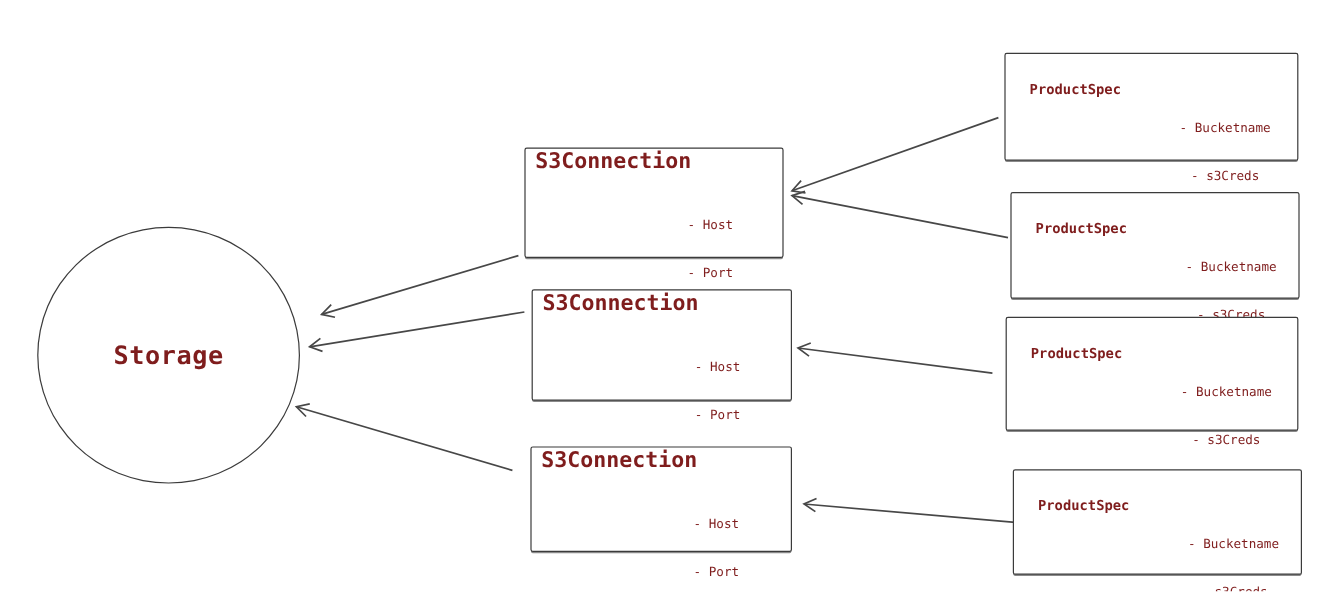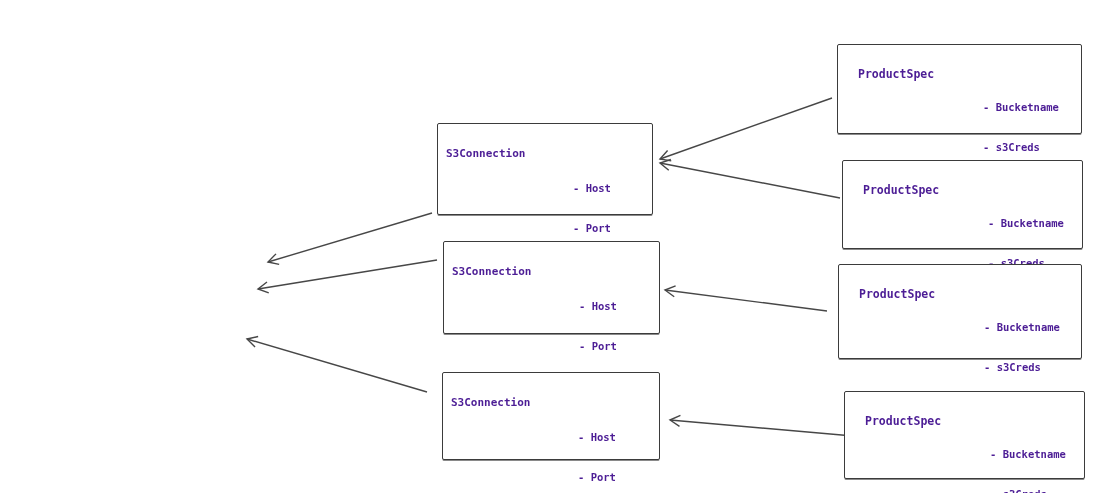--- a/index.html
+++ b/index.html
@@ -22,21 +22,22 @@
     pointer-events: none;
   }
   .edge-line {
     stroke: #474747;
     stroke-width: 1.4;
     fill: none;
   }
   .node {
     position: absolute;
     box-sizing: border-box;
-    color: #4c1d95;
+    color: #7f1d1d;
+    text-align: center;
   }
   .circle {
     border: 1.6px solid #3b3b3b;
     border-radius: 50%;
     display: flex;
     align-items: center;
     justify-content: center;
   }
   .circle-label {
     font-size: 21px;
@@ -49,31 +50,31 @@
     background: #ffffff;
     box-shadow: 0 1.5px 0 -0.5px #8a8a8a;
   }
   .box-title {
     position: absolute;
     font-weight: bold;
     white-space: nowrap;
   }
   .s3box .box-title {
     left: 8px;
-    top: 23px;
-    font-size: 11px;
+    top: 0;
+    font-size: 18px;
   }
   .psbox .box-title {
     left: 20px;
     top: 22px;
     font-size: 11.5px;
   }
   .box-attrs {
     position: absolute;
-    font-weight: bold;
+    font-weight: normal;
     font-size: 10.5px;
     line-height: 1.25;
     white-space: pre;
   }
   .s3box .box-attrs {
     left: 135px;
     top: 32px;
   }
   .psbox .box-attrs {
     left: 145px;
@@ -93,20 +94,23 @@
     </defs>
     <line class="edge-line" x1="832" y1="98" x2="660" y2="159" marker-end="url(#arrowhead)"></line>
     <line class="edge-line" x1="840" y1="198" x2="660" y2="163" marker-end="url(#arrowhead)"></line>
     <line class="edge-line" x1="827" y1="311" x2="665" y2="290" marker-end="url(#arrowhead)"></line>
     <line class="edge-line" x1="853" y1="436" x2="670" y2="420" marker-end="url(#arrowhead)"></line>
     <line class="edge-line" x1="432" y1="213" x2="268" y2="262" marker-end="url(#arrowhead)"></line>
     <line class="edge-line" x1="437" y1="260" x2="258" y2="289" marker-end="url(#arrowhead)"></line>
     <line class="edge-line" x1="427" y1="392" x2="247" y2="339" marker-end="url(#arrowhead)"></line>
   </svg>
 
+  <div class="node circle" style="left:31px; top:189px; width:219px; height:214px;">
+    <span class="circle-label">Storage</span>
+  </div>
 
   <div class="node box s3box" style="left:437px; top:123px; width:216px; height:92px;">
     <div class="box-title">S3Connection</div>
     <div class="box-attrs">
       <div>- Host</div>
       <div>- Port</div>
       <div>- TLS</div>
     </div>
   </div>
 

